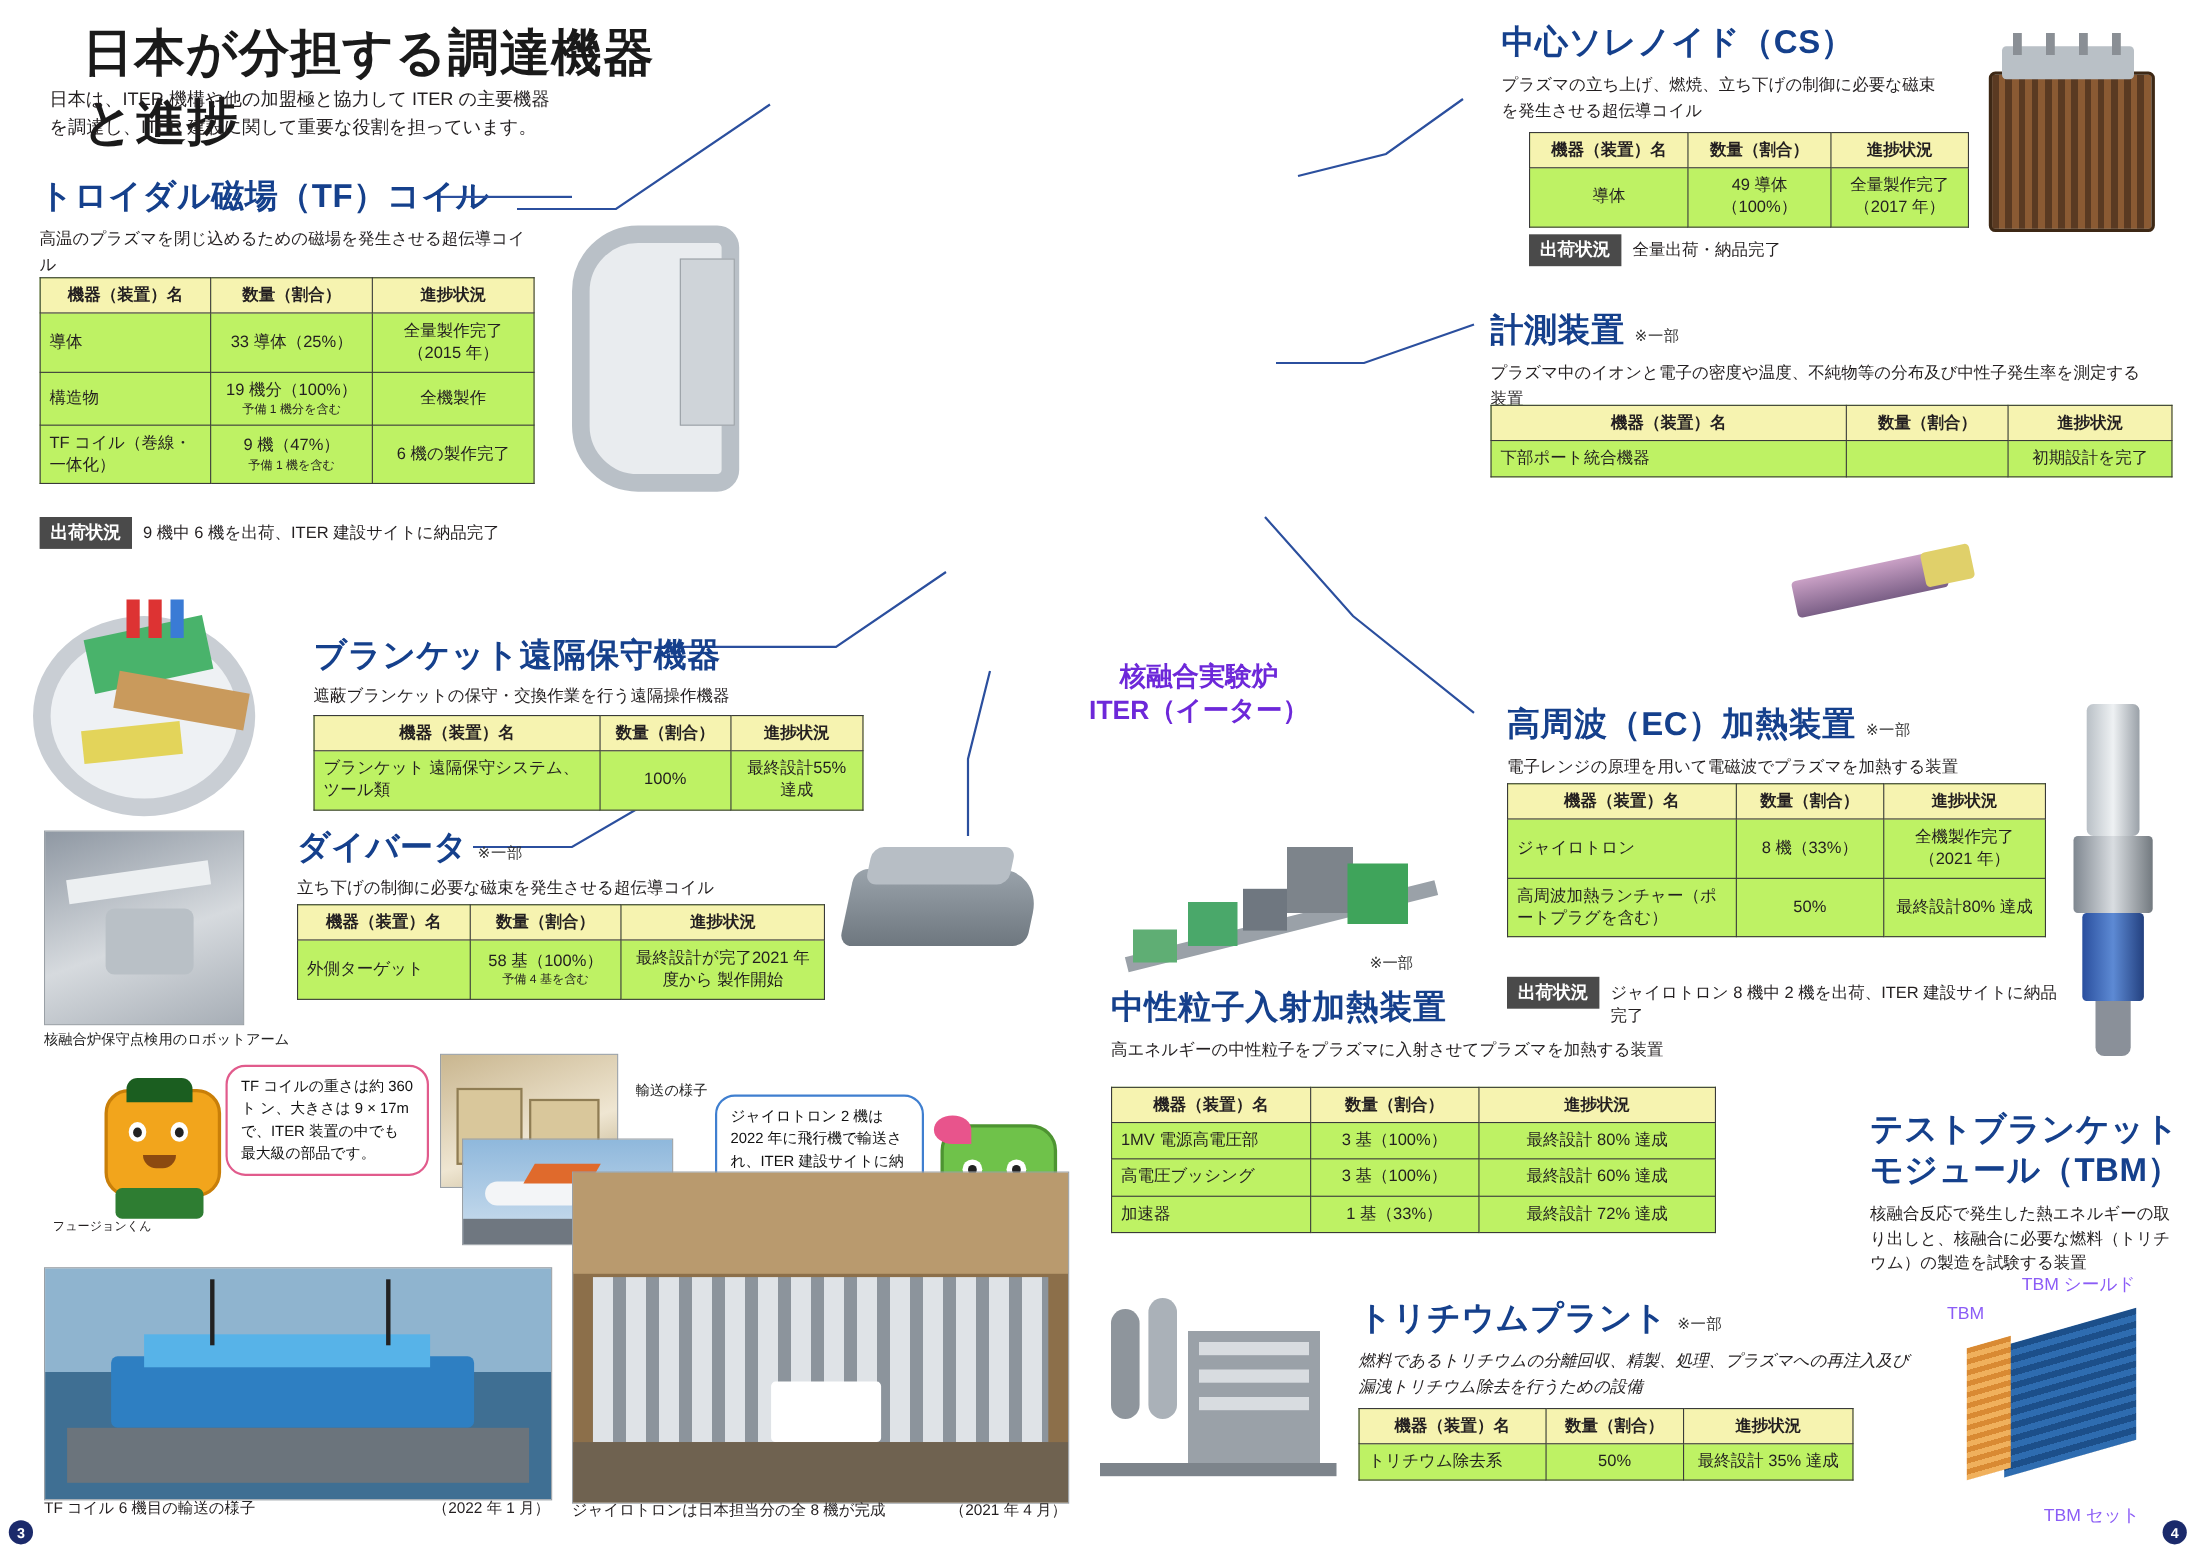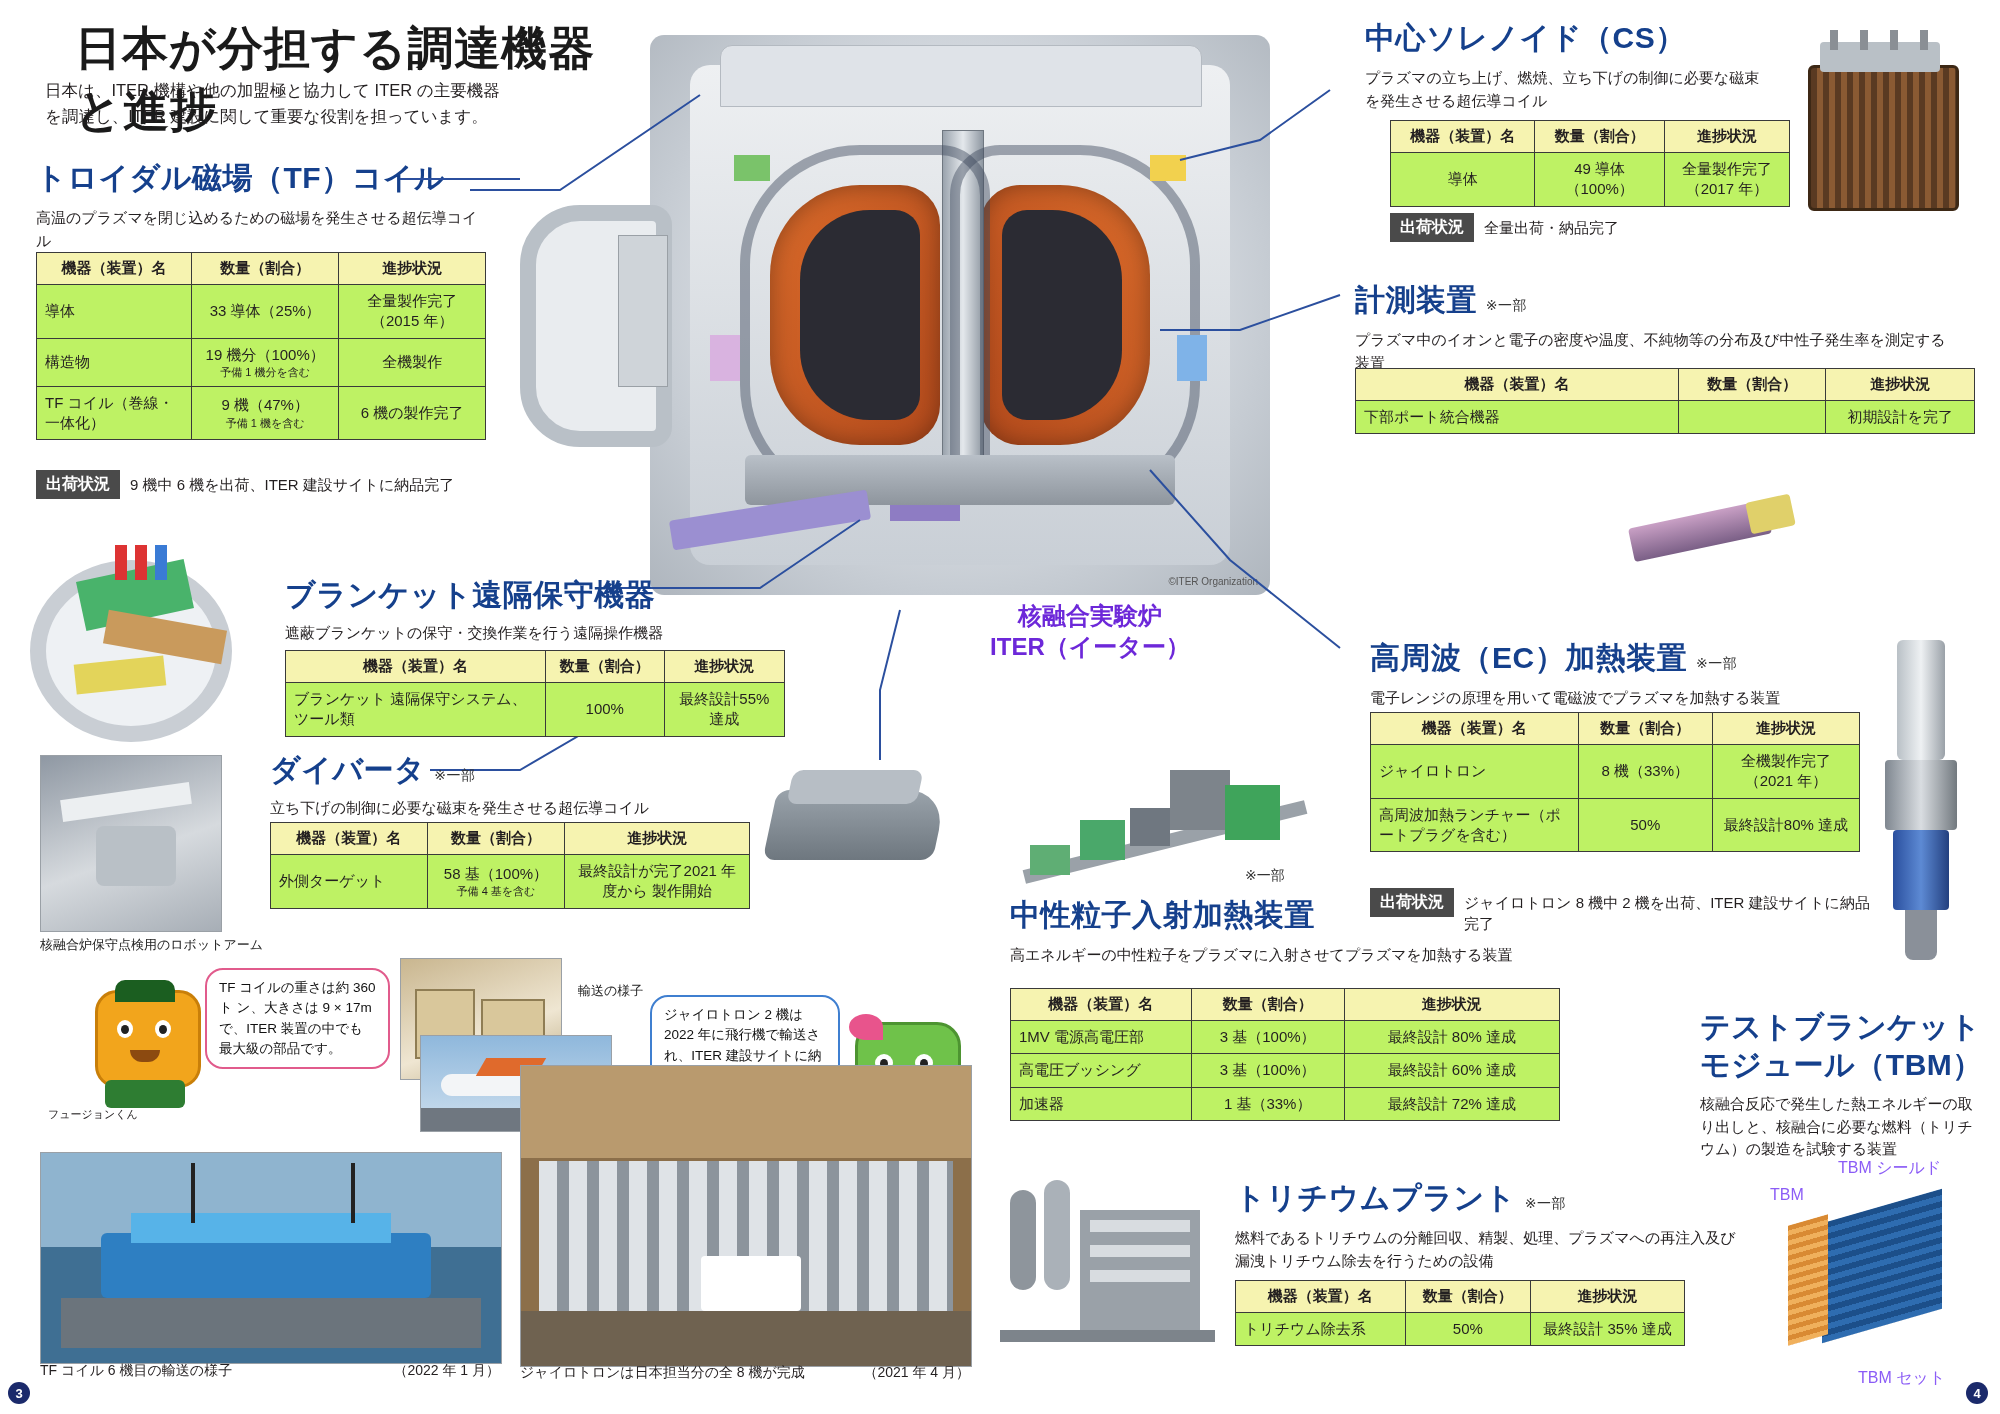--- a/index.html
+++ b/index.html
@@ -105,45 +105,20 @@
 <div class="page">
 
   <div class="abs" style="left:30px;top:18px;width:560px;margin-left:45px;">
     <div class="h1">日本が分担する調達機器と進捗</div>
   </div>
   <div class="abs lead" style="left:45px;top:78px;width:470px;">日本は、ITER 機構や他の加盟極と協力して ITER の主要機器を調達し、ITER 建設に関して重要な役割を担っています。</div>
 
   <div class="pagenum" style="left:8px;top:1382px;">3</div>
   <div class="pagenum" style="left:1966px;top:1382px;">4</div>
 
-  <div class="tokamak" style="left:650px;top:30px;width:620px;top:35px;height:560px;">
-
-    <div class="abs" style="left:40px;top:30px;width:540px;height:500px;background:linear-gradient(180deg,#eef0f2,#c9cfd6);border-radius:20px;"></div>
-    <div class="abs" style="left:70px;top:10px;width:480px;height:60px;background:#dfe3e8;border-radius:12px 12px 0 0;border:1px solid #b4bac1;"></div>
-
-    <div class="abs" style="left:120px;top:150px;width:170px;height:260px;border-radius:90px 40px 40px 90px;background:linear-gradient(120deg,#d96a2a,#b34a1c);box-shadow:inset 0 0 24px rgba(0,0,0,.35);"></div>
-    <div class="abs" style="left:150px;top:175px;width:120px;height:210px;border-radius:70px 25px 25px 70px;background:#2b2b33;"></div>
-    <div class="abs" style="left:330px;top:150px;width:170px;height:260px;border-radius:40px 90px 90px 40px;background:linear-gradient(240deg,#d96a2a,#b34a1c);box-shadow:inset 0 0 24px rgba(0,0,0,.35);"></div>
-    <div class="abs" style="left:352px;top:175px;width:120px;height:210px;border-radius:25px 70px 70px 25px;background:#2b2b33;"></div>
-
-    <div class="abs" style="left:292px;top:95px;width:40px;height:330px;background:linear-gradient(90deg,#9aa3ad,#e4e8ec,#8f98a2);border:1px solid #6f7780;"></div>
-
-    <div class="abs" style="left:90px;top:110px;width:230px;height:340px;border:10px solid rgba(60,70,90,.45);border-radius:120px 50px 50px 120px;"></div>
-    <div class="abs" style="left:300px;top:110px;width:230px;height:340px;border:10px solid rgba(60,70,90,.45);border-radius:50px 120px 120px 50px;"></div>
-
-    <div class="abs" style="left:84px;top:120px;width:36px;height:26px;background:#7ac36a;"></div>
-    <div class="abs" style="left:500px;top:120px;width:36px;height:26px;background:#f2d14e;"></div>
-    <div class="abs" style="left:60px;top:300px;width:30px;height:46px;background:#d9b3e0;"></div>
-    <div class="abs" style="left:527px;top:300px;width:30px;height:46px;background:#7fb3e8;"></div>
-    <div class="abs" style="left:240px;top:460px;width:70px;height:26px;background:#8e7cc3;"></div>
-
-    <div class="abs" style="left:95px;top:420px;width:430px;height:50px;background:linear-gradient(180deg,#b9c0c8,#8e959d);border-radius:6px;"></div>
-    <div class="abs" style="left:20px;top:470px;width:200px;height:30px;background:#9b8fd1;transform:rotate(-9deg);border-radius:4px;"></div>
-    <div class="credit" style="right:12px;bottom:8px;">©ITER Organization</div>
-  </div>
   <div class="abs machine-title" style="left:960px;top:600px;width:260px;">
     <div>核融合実験炉</div>
     <div>ITER（イーター）</div>
   </div>
 
   <svg class="leader" style="left:0;top:0;width:2000px;height:1414px;">
     <path d="M470,190 L560,190 L700,95" stroke="#2b4f9e" stroke-width="2" fill="none"></path>
     <path d="M1330,90 L1260,140 L1180,160" stroke="#2b4f9e" stroke-width="2" fill="none"></path>
     <path d="M1340,295 L1240,330 L1160,330" stroke="#2b4f9e" stroke-width="2" fill="none"></path>
     <path d="M1340,648 L1230,560 L1150,470" stroke="#2b4f9e" stroke-width="2" fill="none"></path>
@@ -412,21 +387,21 @@
     <div class="abs" style="left:60px;top:70px;width:45px;height:40px;background:#4aa86a;"></div>
     <div class="abs" style="left:110px;top:58px;width:40px;height:38px;background:#6f7780;"></div>
     <div class="abs" style="left:10px;top:95px;width:40px;height:30px;background:#5fae74;"></div>
   </div>
 
   <div class="abs" style="left:1235px;top:1178px;width:520px;">
     <div class="sec-title">
       <span>トリチウムプラント</span>
       <span class="sec-note">※一部</span>
     </div>
-    <div class="sec-desc" style="margin-top:8px;width:510px;">燃料であるトリチウムの分離回収、精製、処理、プラズマへの再注入及び漏洩トリチウム除去を行うための設備</div>
+    <div class="sec-desc" style="margin-top:8px;width:510px;font-style:italic;">燃料であるトリチウムの分離回収、精製、処理、プラズマへの再注入及び漏洩トリチウム除去を行うための設備</div>
   </div>
   <table class="t abs" style="left:1235px;top:1280px;width:450px;">
     <thead>
       <tr>
         <th style="width:170px">機器（装置）名</th>
         <th style="width:115px">数量（割合）</th>
         <th style="width:165px">進捗状況</th>
       </tr>
     </thead>
     <tbody>

